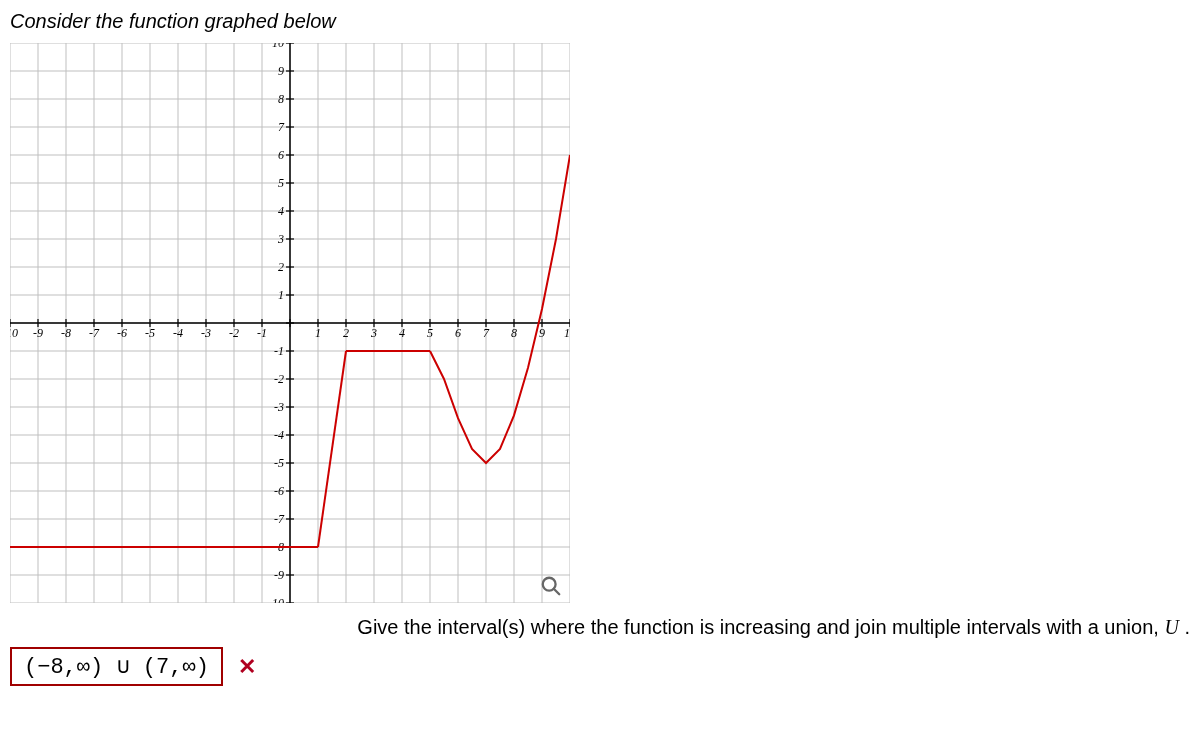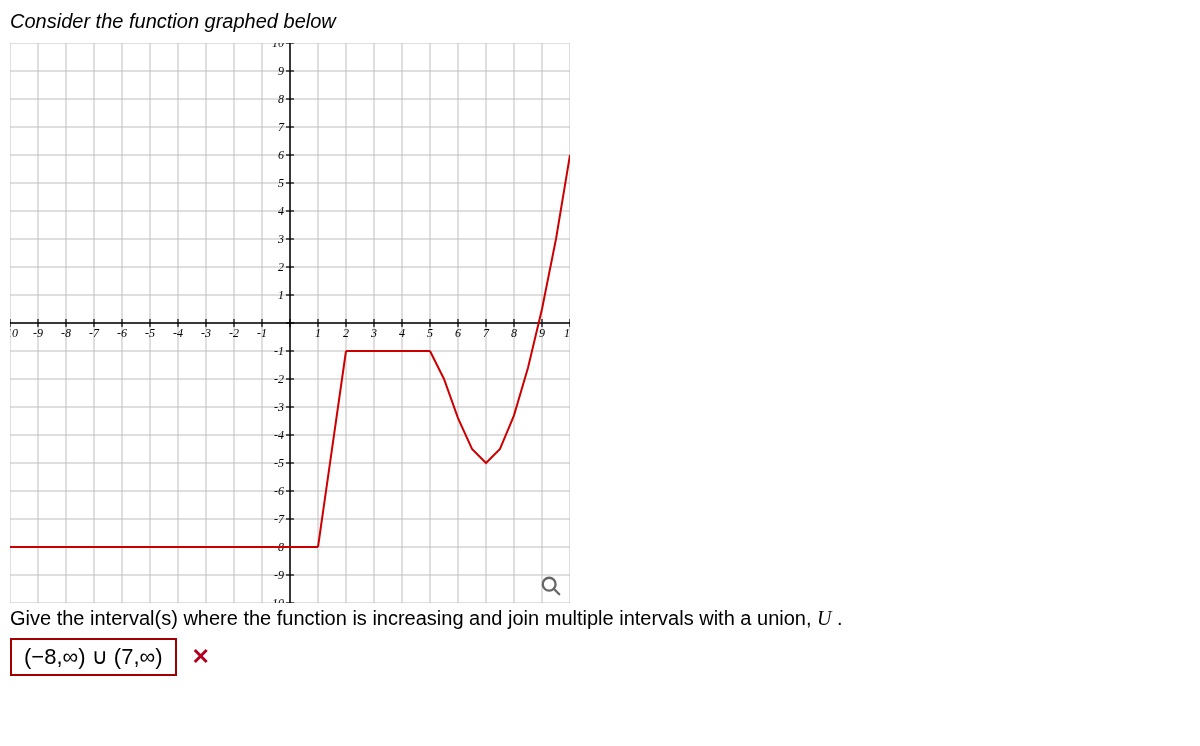--- a/index.html
+++ b/index.html
@@ -16,33 +16,34 @@
   }
   .graph-container {
     position: relative;
     width: 560px;
     height: 560px;
   }
   .graph-svg {
     display: block;
   }
   .below-text {
-    margin-top: 4px;
+    margin-top: 13px;
     font-family: 'Comic Sans MS', 'Segoe Script', cursive, sans-serif;
+    text-align: right;
   }
   .answer-row {
     display: flex;
     align-items: center;
     margin-top: 8px;
     gap: 15px;
   }
   .answer-box {
     border: 2px solid #a00000;
     padding: 4px 12px;
-    font-family: Liberation Sans, sans-serif;
+    font-family: Liberation Mono, monospace;
     font-size: 22px;
     white-space: nowrap;
   }
   .x-mark {
     color: #b00020;
     font-weight: bold;
     font-size: 22px;
     font-family: Arial, sans-serif;
   }
   .u-sym {

